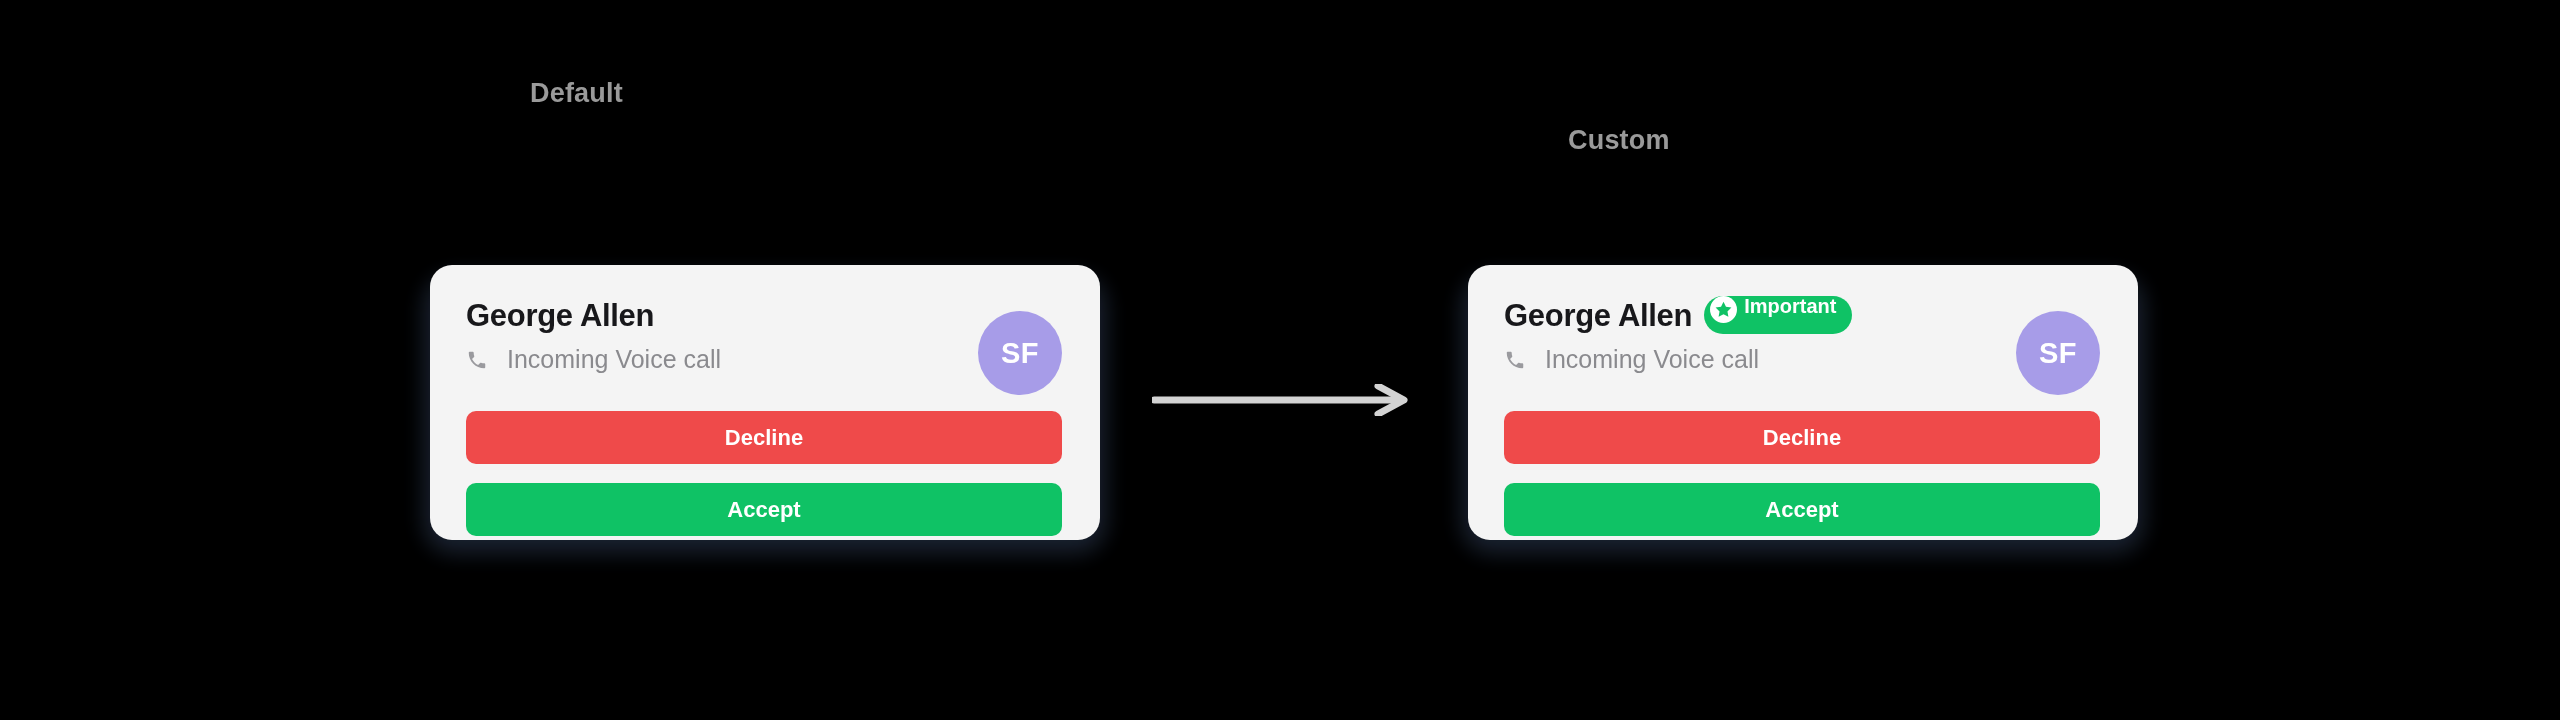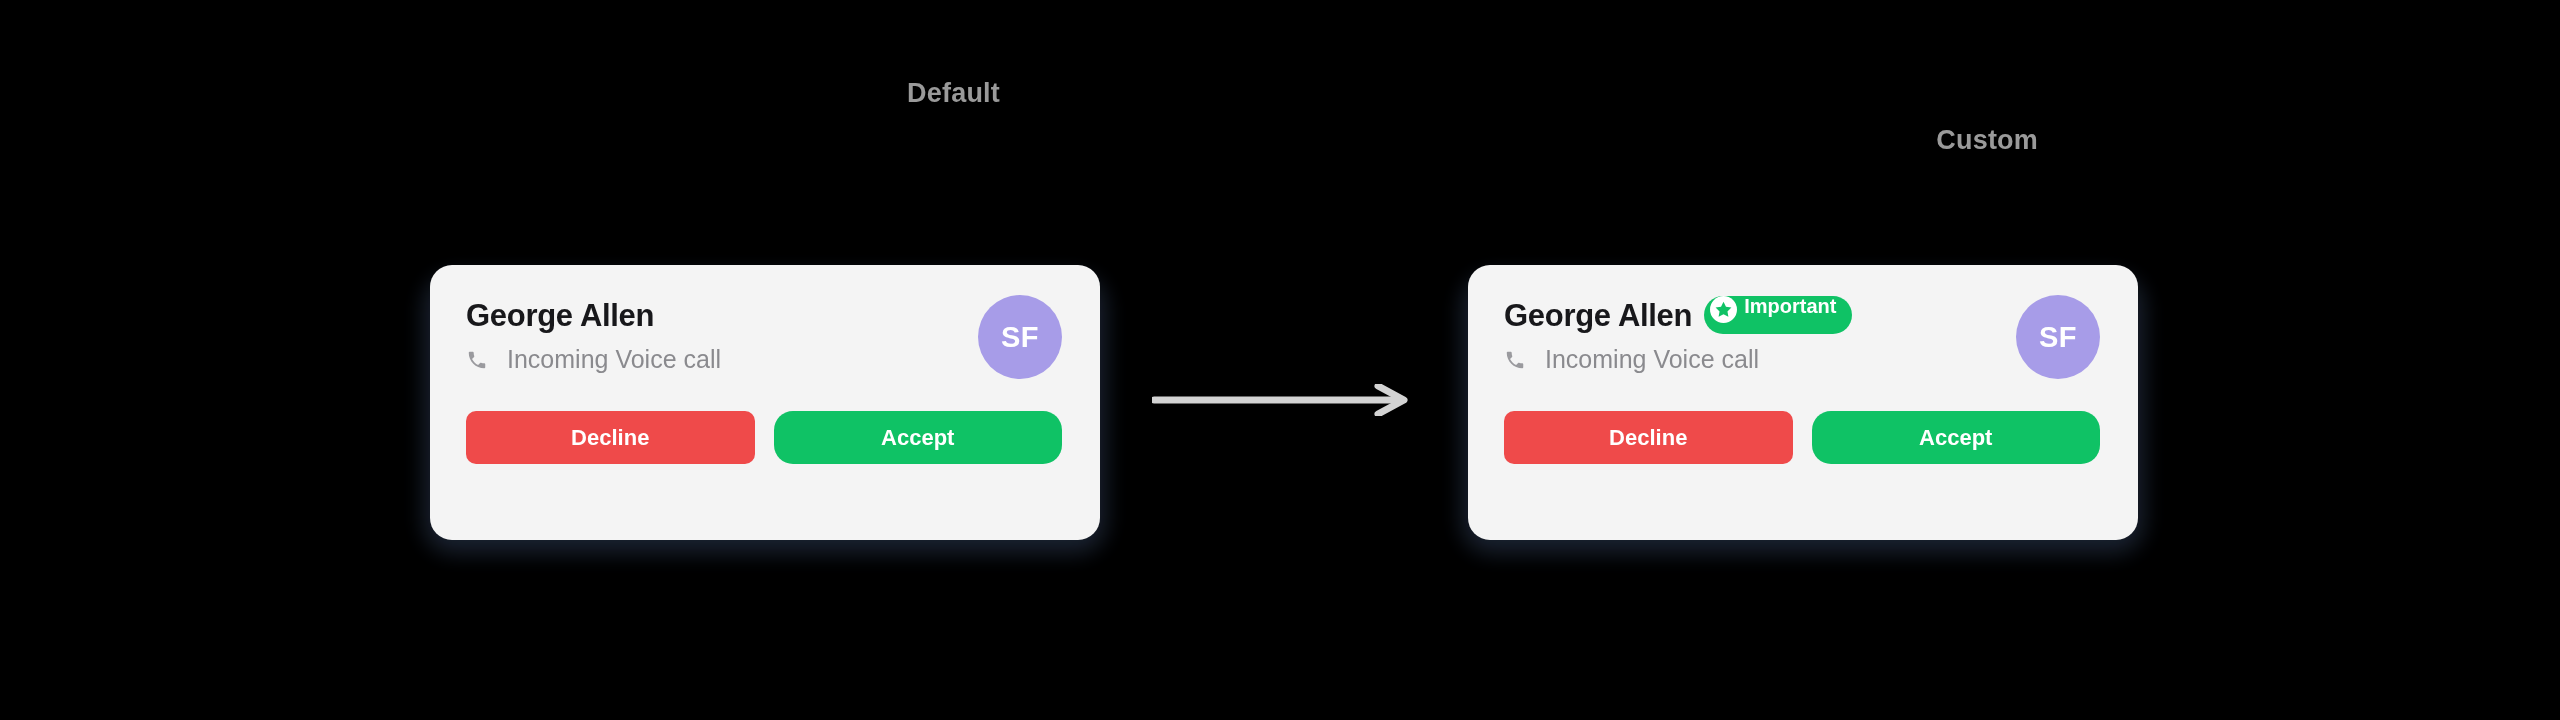--- a/index.html
+++ b/index.html
@@ -18,21 +18,21 @@
 
   
   .section-label {
     position: absolute;
     top: 78px;
     font-size: 27px;
     font-weight: bold;
     color: #9a9a9a;
     letter-spacing: 0.2px;
     white-space: nowrap;
-    text-align: right;
+    text-align: left;
   }
   #label-default { left: 530px; width: 470px; }
   #label-custom  { left: 1568px; width: 470px; margin-top: 47px; }
 
   
   .card-wrap {
     position: absolute;
     top: 265px;
     width: 670px;
     height: 278px;
@@ -135,21 +135,21 @@
     font-size: 25px;
     color: #8a8a8e;
     white-space: nowrap;
     line-height: 1;
   }
 
   
   .avatar {
     position: absolute;
     right: 0;
-    top: 0;
+    top: 16px;
     width: 84px;
     height: 84px;
     border-radius: 50%;
     background: #a79ce8;
     display: flex;
     align-items: center;
     justify-content: center;
   }
   .avatar-initials {
     font-size: 29px;
@@ -157,37 +157,38 @@
     color: #ffffff;
     letter-spacing: 0.5px;
     line-height: 1;
   }
 
   
   .actions {
     display: flex;
     gap: 19px;
     margin-top: 24px;
+    flex-direction: column;
   }
   .action-btn {
     flex: 1 1 0;
     height: 53px;
     border: none;
     border-radius: 10px;
     font-family: "Liberation Sans", sans-serif;
     font-size: 22px;
     font-weight: bold;
     color: #ffffff;
     cursor: pointer;
     padding: 0;
     line-height: 53px;
     text-align: center;
   }
   .btn-decline { background: #ef4a4a; }
-  .btn-accept  { background: #0fc265; border-radius: 19px; }
+  .btn-accept  { background: #0fc265; }
 
   
   #flow-arrow {
     position: absolute;
     left: 1152px;
     top: 384px;
     width: 258px;
     height: 32px;
   }
   #flow-arrow svg { display: block; }

